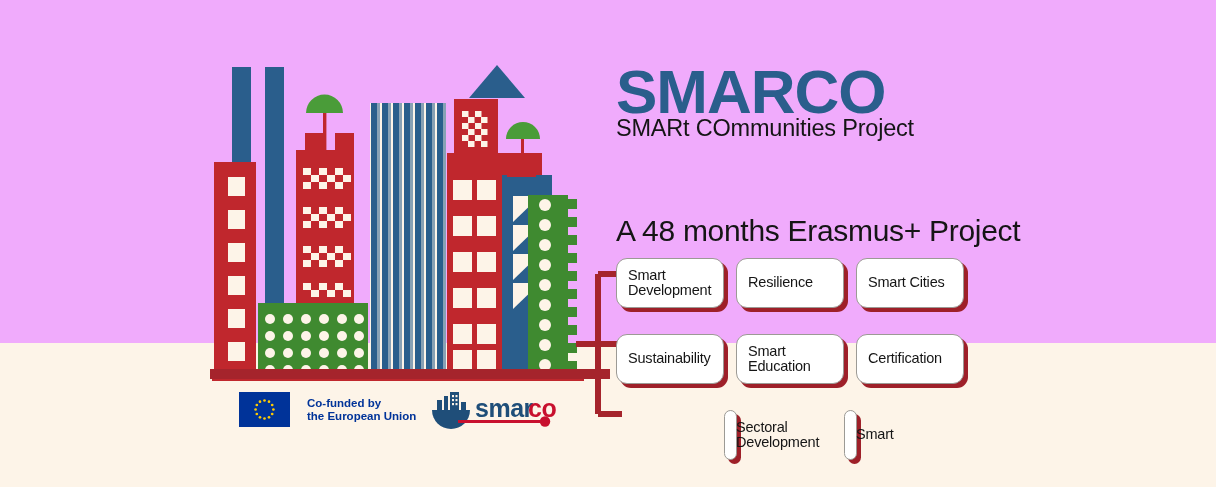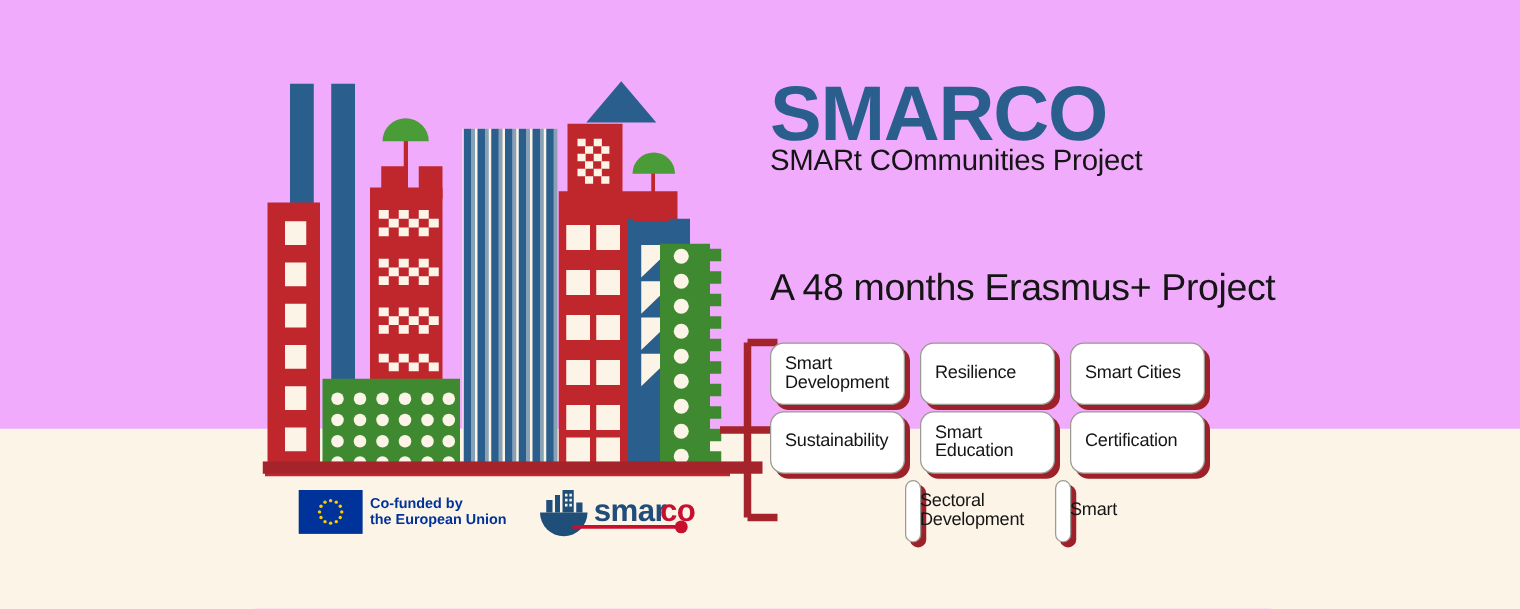--- a/index.html
+++ b/index.html
@@ -49,25 +49,25 @@
     left:616px;top:214px;
     font-size:30px;
     color:#151515;
     letter-spacing:-0.3px;
     white-space:nowrap;
   }
 
   
   #tag-grid{
     position:absolute;
-    left:616px;top:274px;
+    left:616px;top:258px;
     display:grid;
     grid-template-columns:108px 12px 108px 12px 108px;
     grid-auto-rows:50px;
-    row-gap:5px;
+    row-gap:26px;
     width:348px;
   }
   #tag-grid .spacer{width:12px;}
   .tag{
     background:#ffffff;
     border:1.3px solid #9c9a95;
     border-radius:11px;
     box-shadow:4px 4px 0 0 #9e2029;
     display:flex;
     align-items:center;
@@ -95,21 +95,21 @@
     position:absolute;
     left:210px;top:369px;
     width:420px;height:60px;
     pointer-events:none;
   }
 
   
   #eu-logo{
     position:absolute;
     left:239px;top:392px;
-    display:flex;align-items:center;gap:6px;
+    display:flex;align-items:center;gap:17px;
   }
   #eu-flag{
     width:51px;height:35px;
     background:#003399;
     position:relative;
     flex:0 0 auto;
   }
   #eu-text{
     font-size:11.5px;
     font-weight:bold;

